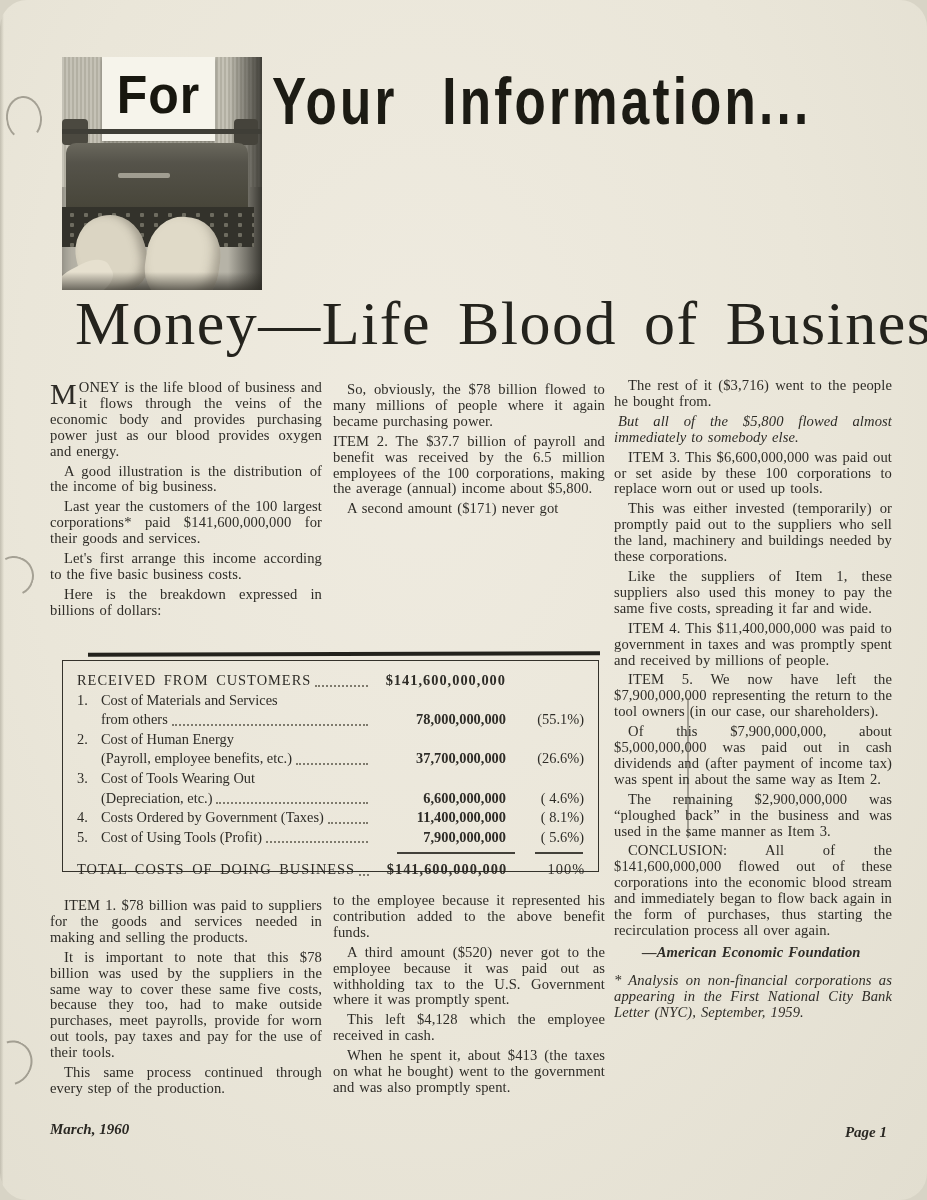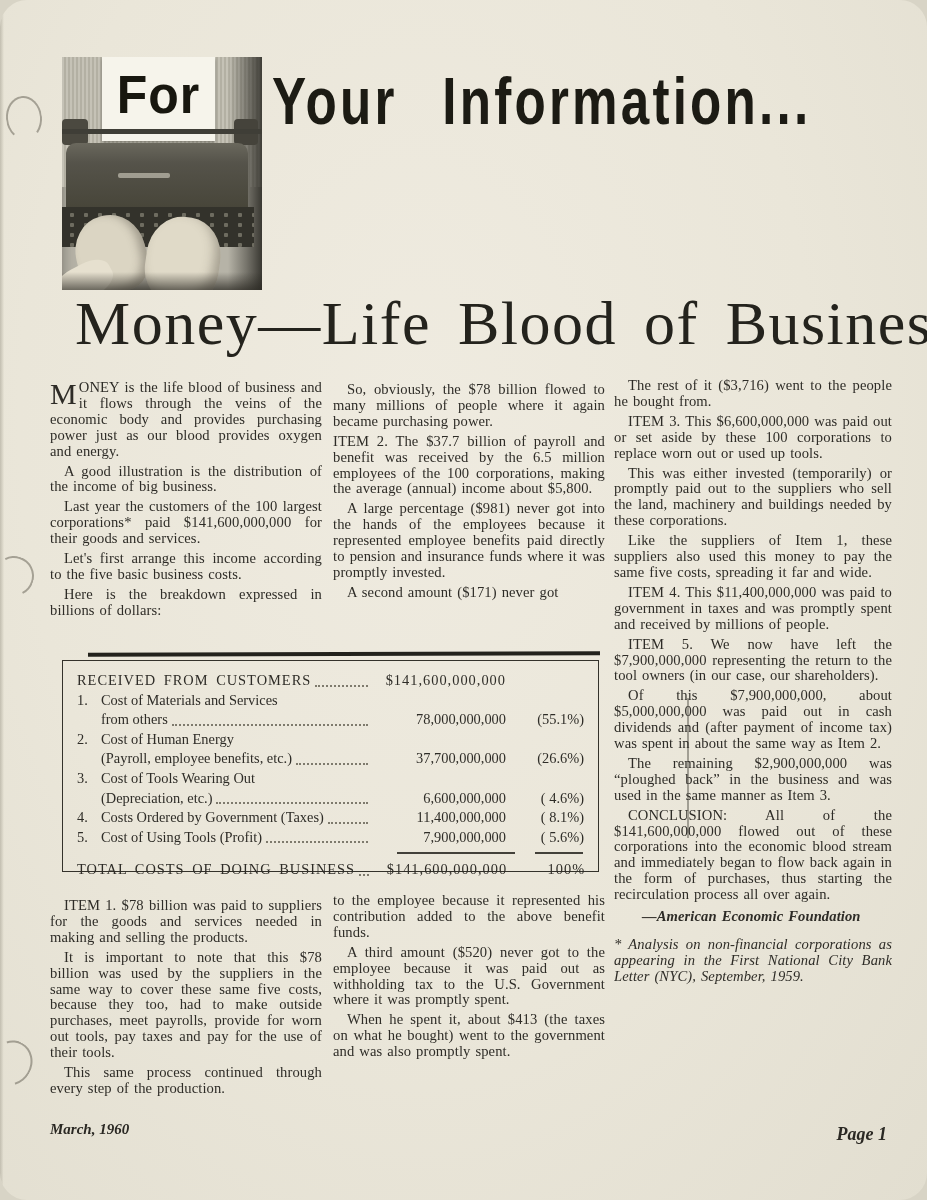--- a/index.html
+++ b/index.html
@@ -73,29 +73,29 @@
   
   .toprule{position:absolute;left:88px;top:652px;width:512px;height:4px;background:#23221c;transform:rotate(-.15deg);}
   .cost-table{position:absolute;left:62px;top:660px;width:537px;height:212px;
     border:1.6px solid #34322b;box-sizing:border-box;padding:10px 14px 10px 14px;
     font-size:14.4px;line-height:19.6px;}
   .tline{display:flex;align-items:flex-end;}
   .tcaps{letter-spacing:1px;word-spacing:3px;}
   .tnum{flex:none;width:24px;}
   .tlabel{flex:none;white-space:pre;}
   .tleader{flex:1;margin:0 6px 0 4px;border-bottom:2px dotted rgba(90,86,72,.75);transform:translateY(-4px);min-width:10px;}
-  .tvalue{flex:none;width:132px;text-align:right;white-space:pre;}
+  .tvalue{flex:none;width:132px;text-align:right;white-space:pre;font-weight:bold;}
   .tpct{flex:none;width:66px;text-align:right;white-space:pre;padding-left:12px;}
   .trules{display:flex;margin:5px 0 6px;}
   .trules .sp{flex:1;}
   .trules .r1{width:118px;height:2px;background:#43413a;align-self:center;}
   .trules .r2{width:48px;height:2px;background:#43413a;align-self:center;margin-left:20px;margin-right:1px;}
   
   .footer-left{position:absolute;left:50px;top:1121px;font-size:15px;font-weight:700;font-style:italic;color:#2a2823;}
-  .footer-right{position:absolute;right:40px;top:1124px;font-size:18px;font-weight:700;font-style:italic;color:#2a2823;}
+  .footer-right{position:absolute;right:40px;top:1124px;font-size:15px;font-weight:700;font-style:italic;color:#2a2823;}
 </style>
 </head>
 <body>
 
 <div class="page">
 
   <div class="scan-edge-left"></div>
   <div class="arc arc1"></div>
   <div class="arc arc2"></div>
   <div class="arc arc3"></div>
@@ -126,44 +126,45 @@
   <div class="col col1-top">
       <p class="para flush"><span class="dropcap">M</span>ONEY is the life blood of business and it flows through the veins of the economic body and provides purchasing power just as our blood provides oxygen and energy.</p>
       <p class="para indent">A good illustration is the distribution of the income of big business.</p>
       <p class="para indent">Last year the customers of the 100 largest corporations* paid $141,600,000,000 for their goods and services.</p>
       <p class="para indent">Let's first arrange this income according to the five basic business costs.</p>
       <p class="para indent">Here is the breakdown expressed in billions of dollars:</p>
     </div>
   <div class="col col2-top">
       <p class="para indent">So, obviously, the $78 billion flowed to many millions of people where it again became purchasing power.</p>
       <p class="para flush">ITEM 2. The $37.7 billion of payroll and benefit was received by the 6.5 million employees of the 100 corporations, making the average (annual) income about $5,800.</p>
-      <p class="para indent">A large percentage ($981) never got into the hands of the employees because it represented employee benefits paid directly to pension and insurance funds where it was promptly invested.</p>
       <p class="para indent">A second amount ($171) never got</p>
     </div>
   <div class="col col3">
       <p class="para indent">The rest of it ($3,716) went to the people he bought from.</p>
+      <p class="para italic">But all of the $5,800 flowed almost immediately to somebody else.</p>
       <p class="para indent">ITEM 3. This $6,600,000,000 was paid out or set aside by these 100 corporations to replace worn out or used up tools.</p>
       <p class="para indent">This was either invested (temporarily) or promptly paid out to the suppliers who sell the land, machinery and buildings needed by these corporations.</p>
       <p class="para indent">Like the suppliers of Item 1, these suppliers also used this money to pay the same five costs, spreading it far and wide.</p>
       <p class="para indent">ITEM 4. This $11,400,000,000 was paid to government in taxes and was promptly spent and received by millions of people.</p>
       <p class="para indent">ITEM 5. We now have left the $7,900,000,000 representing the return to the tool owners (in our case, our shareholders).</p>
       <p class="para indent">Of this $7,900,000,000, about $5,000,000,000 was paid out in cash dividends and (after payment of income tax) was spent in about the same way as Item 2.</p>
       <p class="para indent">The remaining $2,900,000,000 was “ploughed back” in the business and was used in the same manner as Item 3.</p>
       <p class="para indent">CONCLUSION: All of the $141,600,000,000 flowed out of these corporations into the economic blood stream and immediately began to flow back again in the form of purchases, thus starting the recirculation process all over again.</p>
       <p class="para attribution">—American Economic Foundation</p>
       <p class="para footnote">* Analysis on non-financial corporations as appearing in the First National City Bank Letter (NYC), September, 1959.</p>
     </div>
   <div class="col col1-bottom">
       <p class="para indent">ITEM 1. $78 billion was paid to suppliers for the goods and services needed in making and selling the products.</p>
       <p class="para indent">It is important to note that this $78 billion was used by the suppliers in the same way to cover these same five costs, because they too, had to make outside purchases, meet payrolls, provide for worn out tools, pay taxes and pay for the use of their tools.</p>
       <p class="para indent">This same process continued through every step of the production.</p>
     </div>
   <div class="col col2-bottom">
       <p class="para flush">to the employee because it represented his contribution added to the above benefit funds.</p>
       <p class="para indent">A third amount ($520) never got to the employee because it was paid out as withholding tax to the U.S. Government where it was promptly spent.</p>
+      <p class="para indent">This left $4,128 which the employee received in cash.</p>
       <p class="para indent">When he spent it, about $413 (the taxes on what he bought) went to the government and was also promptly spent.</p>
     </div>
 
   <div class="toprule"></div>
   <div class="cost-table">
     <div class="tline tcaps">
       <span class="tlabel">RECEIVED FROM CUSTOMERS</span>
       <span class="tleader"></span>
       <span class="tvalue">$141,600,000,000</span>
       <span class="tpct"></span>

